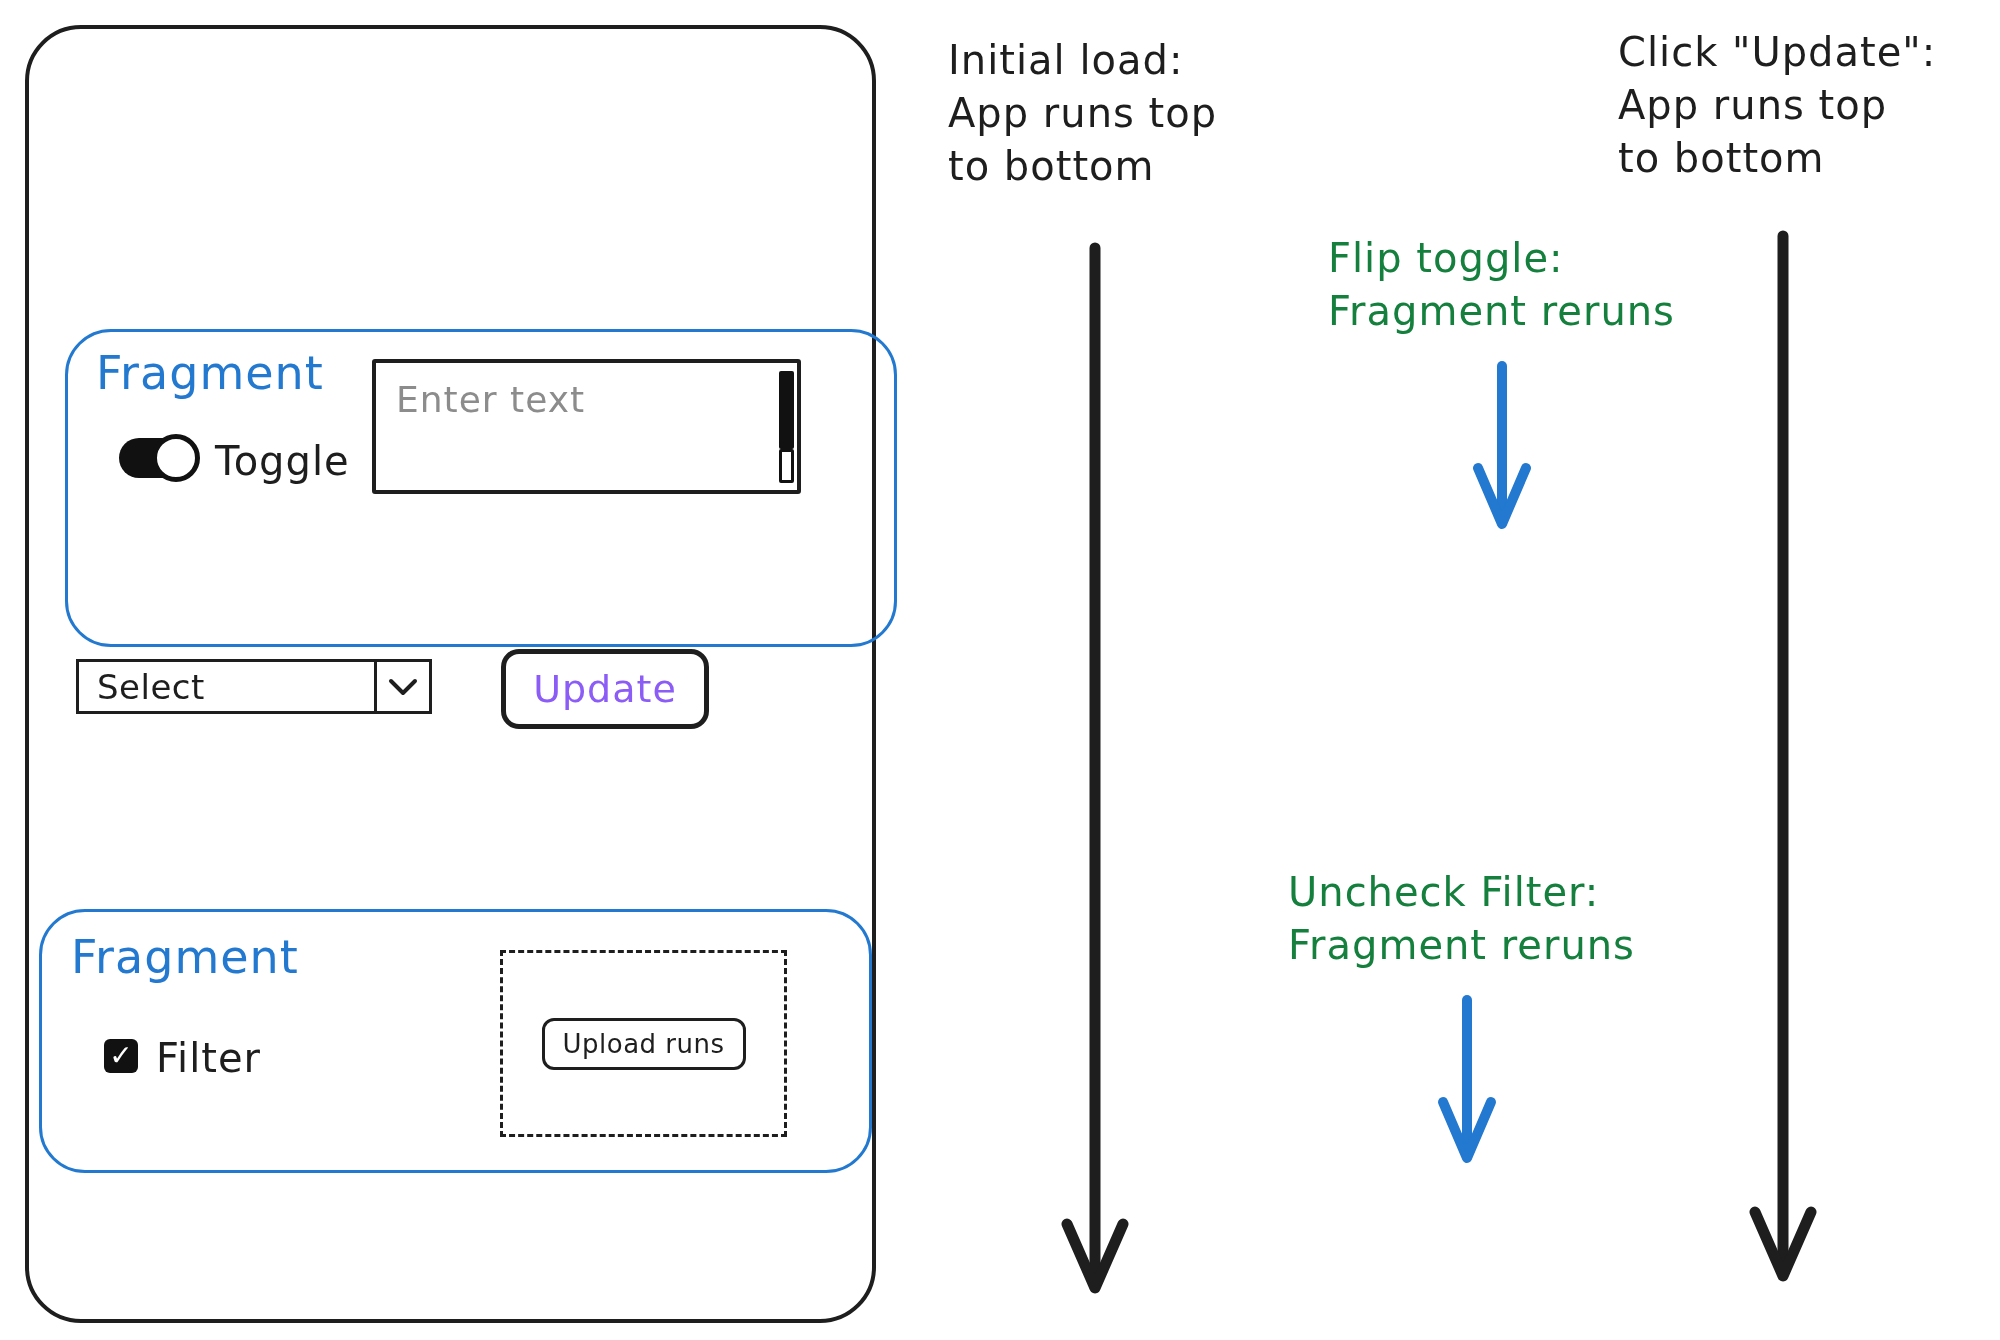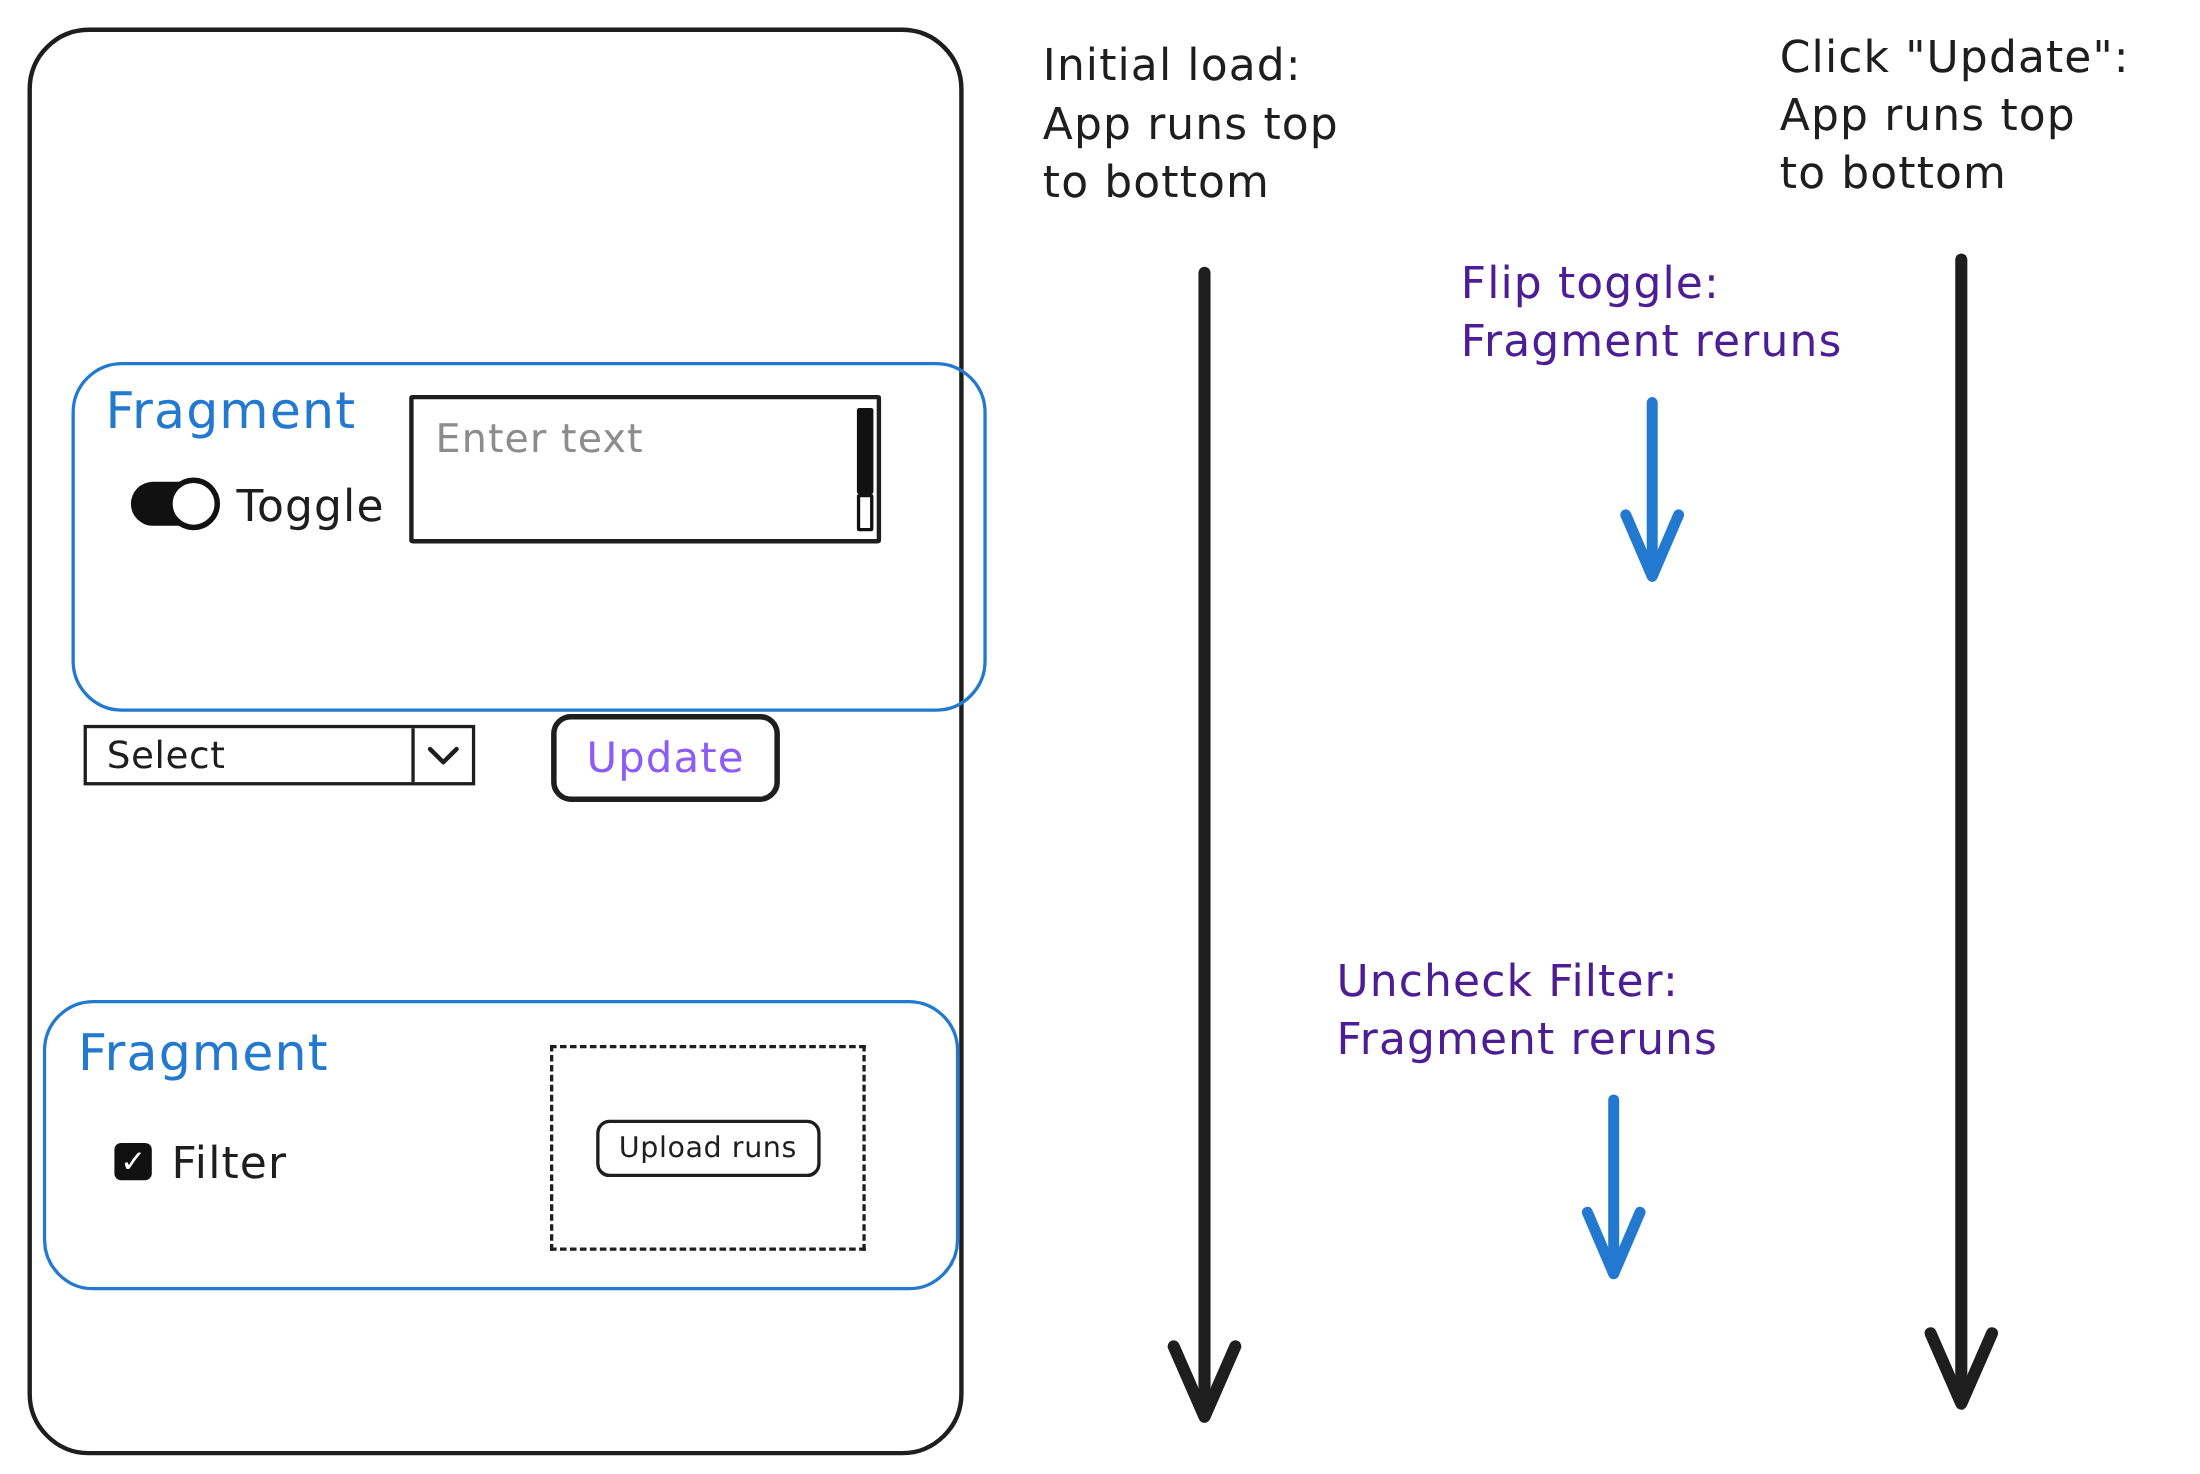--- a/index.html
+++ b/index.html
@@ -85,25 +85,25 @@
   }
   .upload-btn{
     width:204px;height:52px;box-sizing:border-box;border:3px solid #1e1e1e;border-radius:12px;background:#fff;
     display:flex;align-items:center;justify-content:center;font-size:26px;letter-spacing:0.5px;cursor:pointer;
     font-family:"DejaVu Sans","Liberation Sans",sans-serif;color:#1e1e1e;
   }
 
   
   .note{font-size:40px;line-height:1.32;white-space:pre-line;letter-spacing:1px;}
   .note.black{color:#1e1e1e;}
-  .note.blue{color:#4c1d95;}
+  .note.blue{color:#15803d;}
   .n-initial{left:948px;top:34px;width:320px;}
   .n-click{left:1618px;top:26px;width:380px;}
   .n-flip{left:1328px;top:232px;width:420px;}
-  .n-uncheck{left:1215px;top:866px;width:440px;}
+  .n-uncheck{left:1288px;top:866px;width:440px;}
 
   svg.arrow{overflow:visible;}
 </style>
 </head>
 <body>
 
 <div id="canvas">
 
   <div class="abs app-frame">
 

